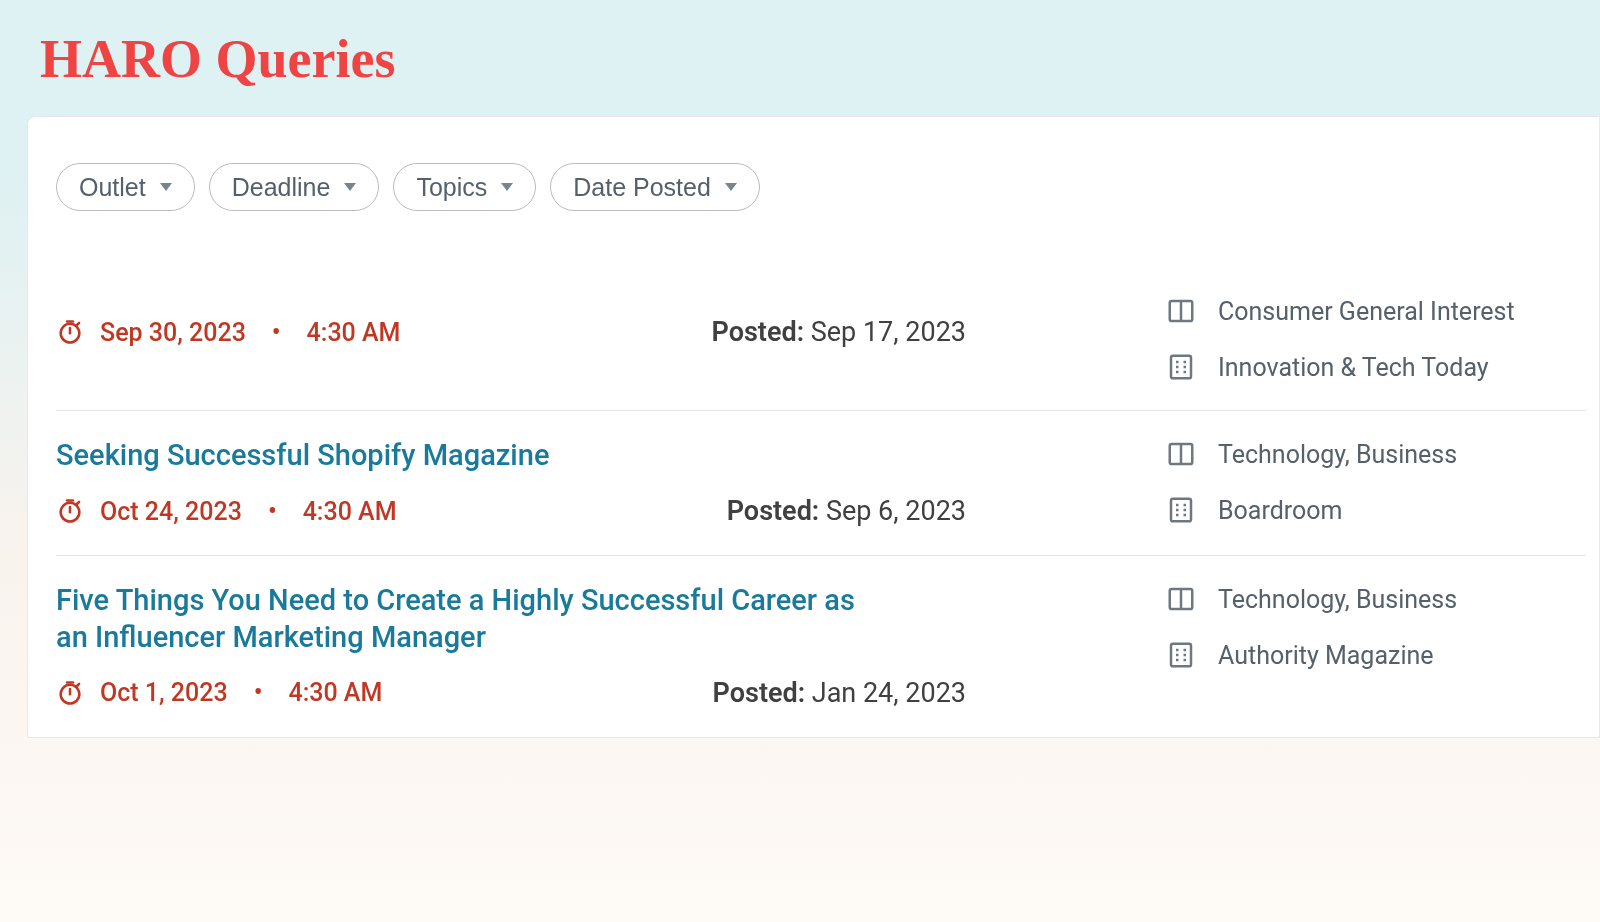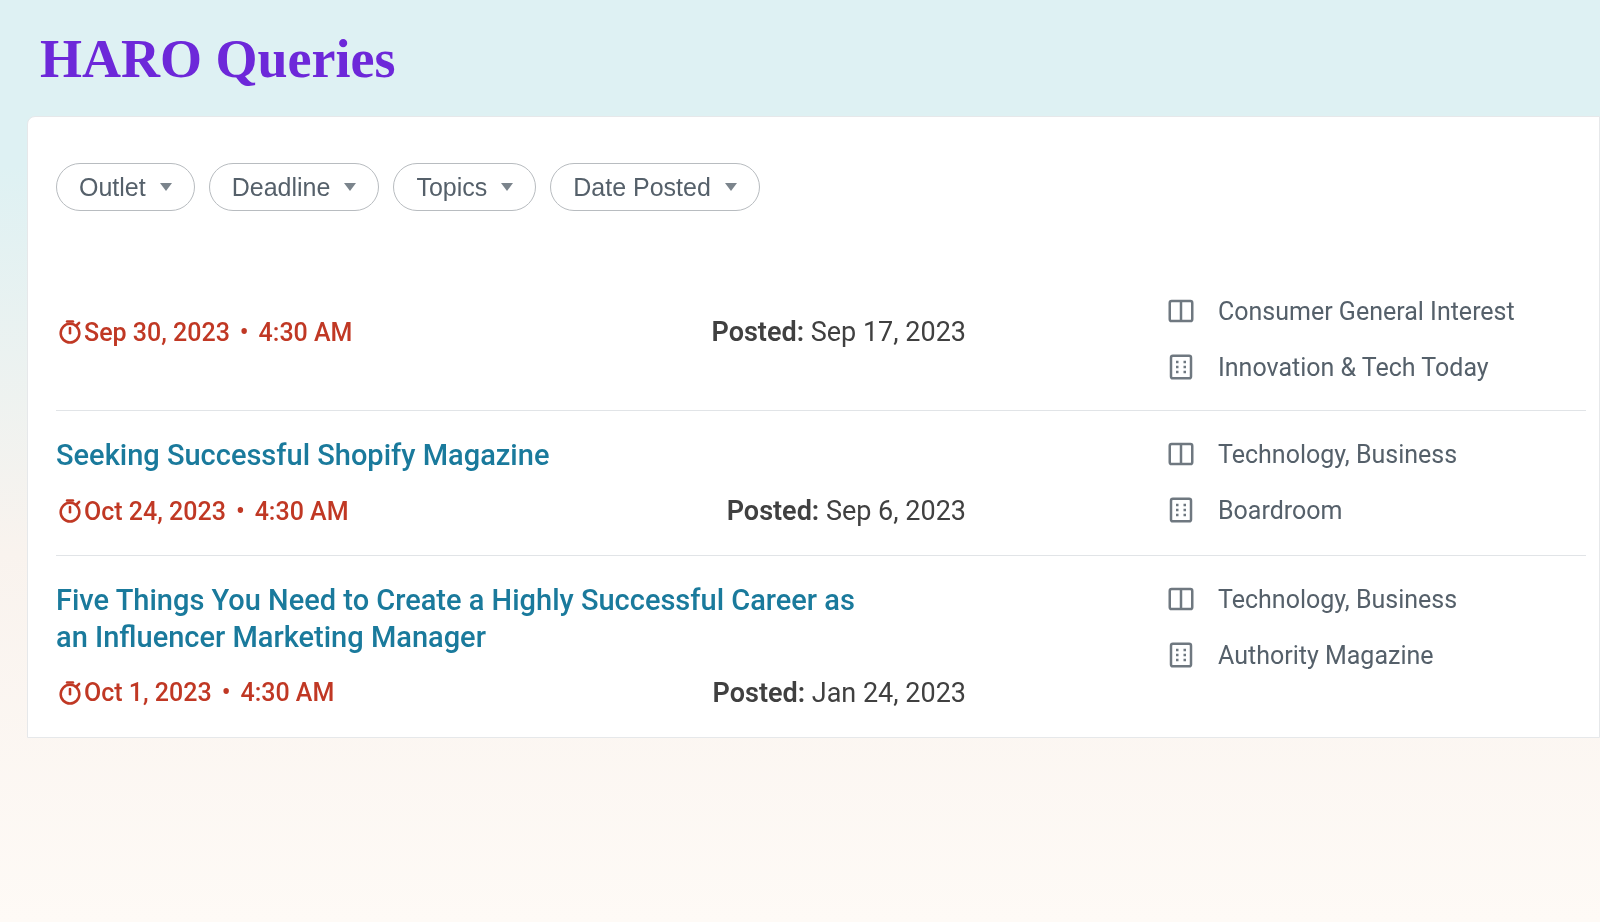--- a/index.html
+++ b/index.html
@@ -6,21 +6,21 @@
   html, body { width: 1600px; height: 922px; overflow: hidden; }
   body {
     font-family: -apple-system, BlinkMacSystemFont, "Segoe UI", Roboto, "Helvetica Neue", Arial, sans-serif;
     background: linear-gradient(180deg, #def1f3 0%, #def1f3 18%, #f9f3ee 60%, #fefaf6 100%);
   }
 
   .page-title {
     font-family: Georgia, "Times New Roman", serif;
     font-weight: 700;
     font-size: 54px;
-    color: #6d28d9;
+    color: #ef4444;
     padding: 28px 0 0 40px;
   }
 
   .card {
     margin: 26px 0 0 27px;
     width: 1573px;
     background: #ffffff;
     border-radius: 8px 0 0 0;
     border: 1px solid #e6e8ea;
     padding: 26px 0 0 28px;
@@ -105,20 +105,21 @@
     cursor: pointer;
   }
   .meta-line {
     display: flex;
     align-items: center;
     margin-top: 22px;
   }
   .deadline-wrap {
     display: flex;
     align-items: center;
+    gap: 16px;
     color: #c03824;
     font-size: 25px;
     font-weight: 500;
   }
   .deadline-wrap .dot { margin: 0 10px; color: #c03824; }
   .posted {
     margin-left: auto;
     margin-right: 180px;
     color: #404040;
     font-size: 27px;

